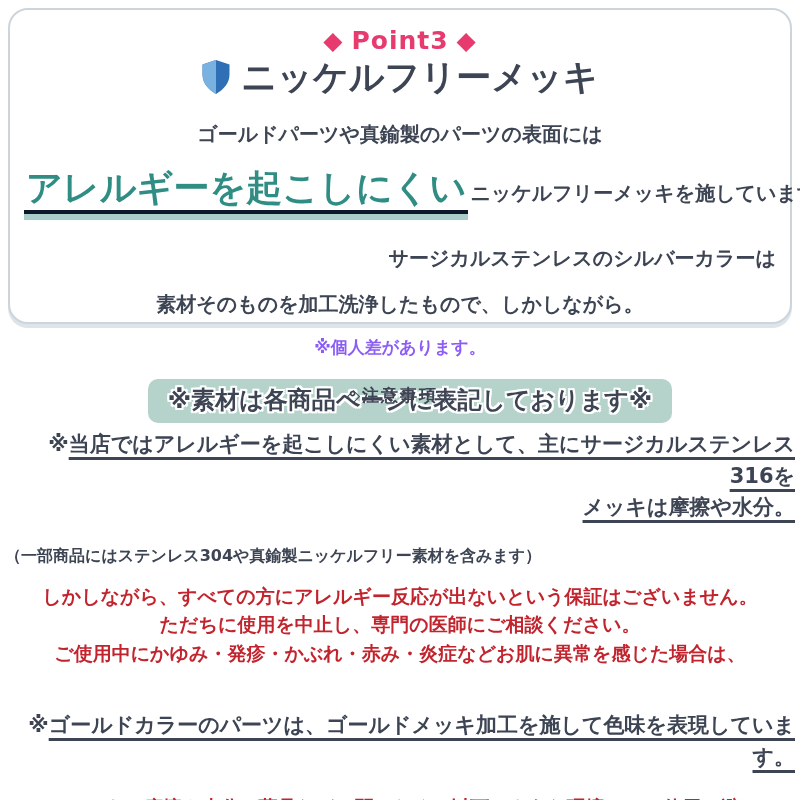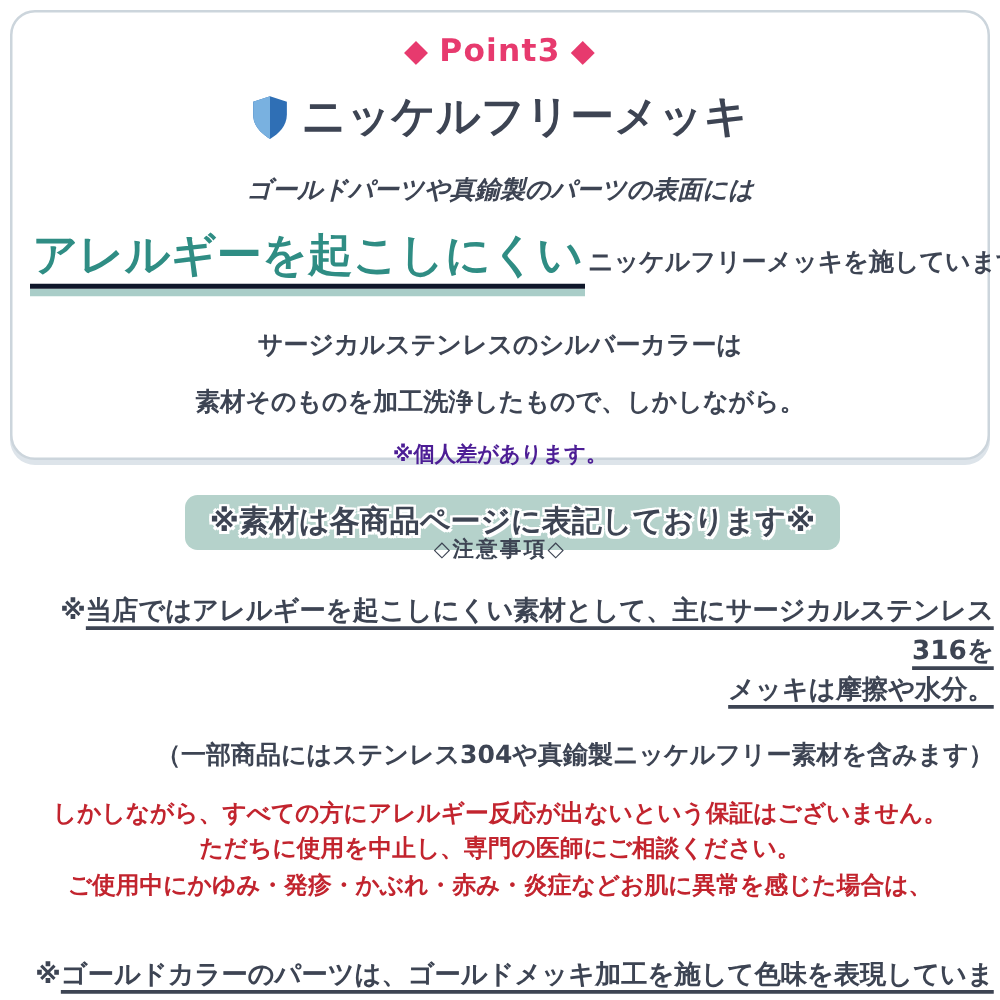--- a/index.html
+++ b/index.html
@@ -12,52 +12,52 @@
   }
   .card{
     margin:8px 8px 0 8px;
     border:2px solid #ccd5dc;
     border-radius:20px;
     background:#ffffff;
     box-shadow:0 4px 0 #dde4ea;
     padding:16px 14px 4px 14px;
     text-align:center;
     box-sizing:border-box;
-    height:360px;
+    height:316px;
   }
   .point-label{
     color:#e73a6e;
     font-size:25px;
     letter-spacing:1px;
     line-height:1.2;
   }
   .point-label .dia{margin:0 8px;}
   .card-title{
-    margin-top:17px;
+    margin-top:0;
     font-size:35px;
     line-height:1.2;
     color:#3d4453;
     display:flex;align-items:center;justify-content:center;gap:10px;
   }
   .shield{width:30px;height:36px;flex:0 0 auto;}
-  .card-line1{margin-top:9px;font-size:20px;line-height:1.3;font-style:italic;}
+  .card-line1{margin-top:9px;font-size:20px;line-height:1.3;}
   .big-line{margin-top:3px;font-size:20px;line-height:1.3;white-space:nowrap;}
   .big-em{
     display:inline-block;
     color:#2f8d84;
     font-size:36px;
     line-height:1.15;
     border-bottom:4px solid #0f172a;
     box-shadow:0 6px 0 #a9cdc8;
     padding:0 2px 1px 2px;
     margin-right:2px;
   }
-  .card-line3{margin-top:31px;font-size:20px;line-height:1.3;}
+  .card-line3{margin-top:31px;font-size:20px;line-height:1.3;text-align:right;}
   .card-line4{margin-top:7px;font-size:20px;line-height:1.3;}
-  .red-note{margin-top:6px;font-size:17px;color:#4c1d95;line-height:1.2;}
+  .red-note{margin-top:6px;font-size:17px;color:#8b5cf6;line-height:1.2;}
   .badge{
     display:inline-block;
     margin-top:5px;
     background:#b5d2cb;
     border-radius:10px;
     padding:5px 20px 7px 20px;
     font-size:24px;
     color:#3d4453;
     text-shadow:
       -2px -2px 0 #fff, 2px -2px 0 #fff, -2px 2px 0 #fff, 2px 2px 0 #fff,
@@ -80,30 +80,31 @@
     text-align:right;
   }
   .note-para u{
     text-decoration:underline;
     text-decoration-thickness:2.5px;
     text-underline-offset:6px;
   }
   .note-para.second{margin-top:42px;}
   .sub-note{
     margin-top:6px;
-    text-align:right;
-    font-size:20px;
+    text-align:left;
+    font-size:16px;
     line-height:1.4;
   }
   .warning{
     margin-top:15px;
     color:#c2242e;
     font-size:19px;
     line-height:1.5;
     text-align:center;
+    font-family:Liberation Serif, serif;
   }
   .warning.shifted{padding-left:45px;margin-top:13px;}
 </style>
 </head>
 <body>
 
 <section class="card">
   <div class="point-label">
     <span class="dia">◆</span><span>Point3</span><span class="dia">◆</span>
   </div>

